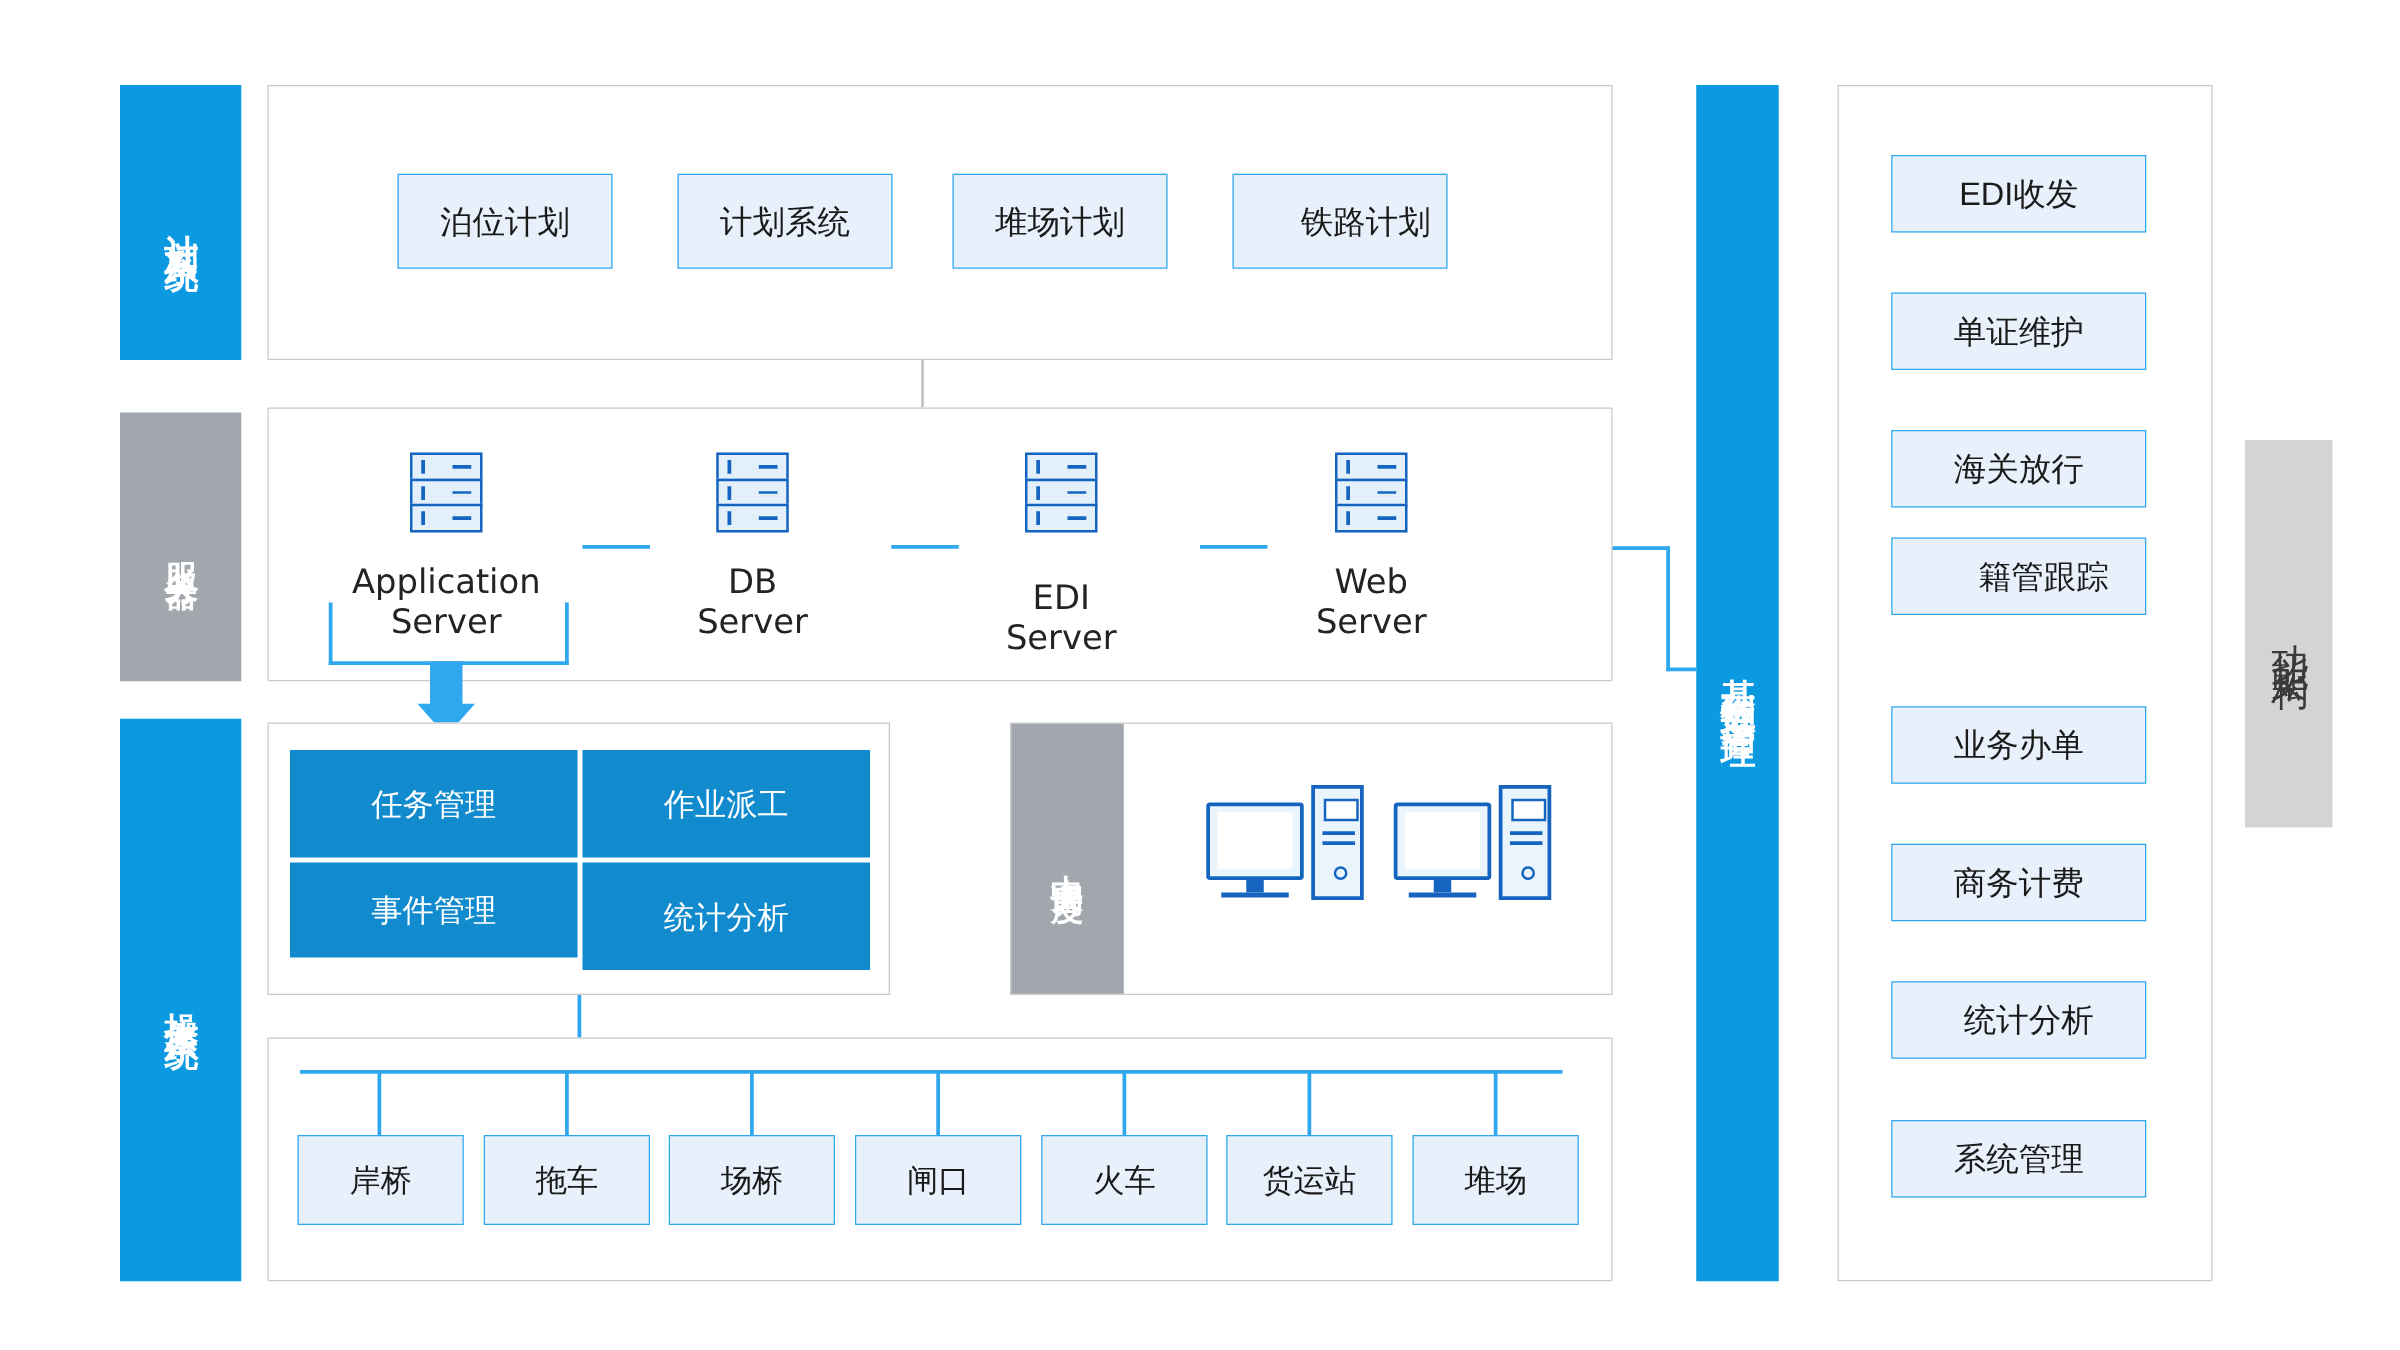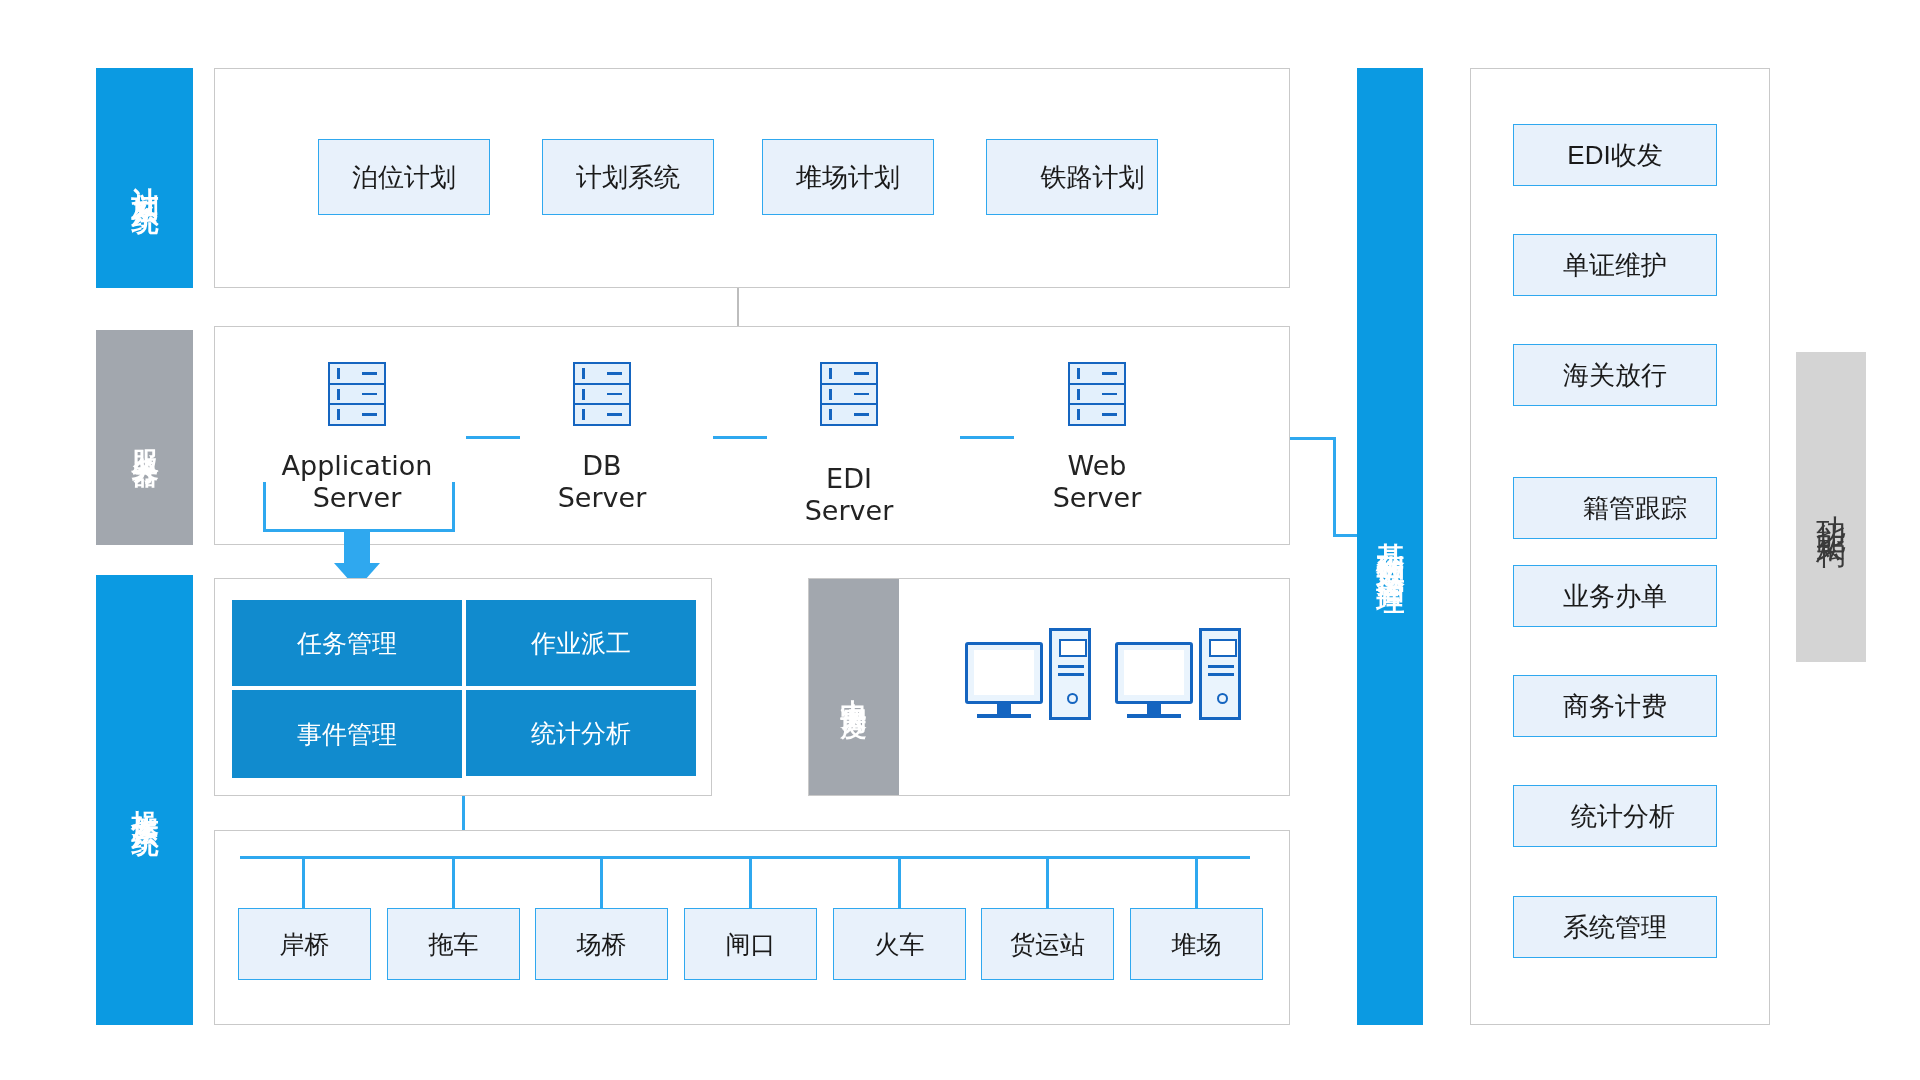--- a/index.html
+++ b/index.html
@@ -206,21 +206,21 @@
   <div class="ln" style="left:1333px;top:534px;width:24px;height:3px;"></div>
 
   <div class="panel" style="left:214px;top:578px;width:498px;height:218px;"></div>
 
   <div class="bbox" style="left:232px;top:600px;width:230px;height:86px;">
     <span>任务管理</span>
   </div>
   <div class="bbox" style="left:466px;top:600px;width:230px;height:86px;">
     <span>作业派工</span>
   </div>
-  <div class="bbox" style="left:232px;top:690px;width:230px;height:88px;">
+  <div class="bbox" style="left:232px;top:690px;width:230px;height:76px;">
     <span>事件管理</span>
   </div>
   <div class="bbox" style="left:466px;top:690px;width:230px;height:86px;">
     <span>统计分析</span>
   </div>
 
   <div class="panel" style="left:808px;top:578px;width:482px;height:218px;"></div>
 
   <div class="vband grey" style="left:809px;top:579px;width:90px;height:216px;font-size:26px;letter-spacing:4px;">
     <span>中央调度</span>
@@ -300,21 +300,21 @@
 
   <div class="lbox" style="left:1513px;top:124px;width:204px;height:62px;">
     <span>EDI收发</span>
   </div>
   <div class="lbox" style="left:1513px;top:234px;width:204px;height:62px;">
     <span>单证维护</span>
   </div>
   <div class="lbox" style="left:1513px;top:344px;width:204px;height:62px;">
     <span>海关放行</span>
   </div>
-  <div class="lbox" style="left:1513px;top:477px;width:204px;height:62px;padding-left:40px;">
+  <div class="lbox" style="left:1513px;top:430px;width:204px;height:62px;padding-left:40px;">
     <span>籍管跟踪</span>
   </div>
   <div class="lbox" style="left:1513px;top:565px;width:204px;height:62px;">
     <span>业务办单</span>
   </div>
   <div class="lbox" style="left:1513px;top:675px;width:204px;height:62px;">
     <span>商务计费</span>
   </div>
   <div class="lbox" style="left:1513px;top:785px;width:204px;height:62px;padding-left:16px;">
     <span>统计分析</span>

